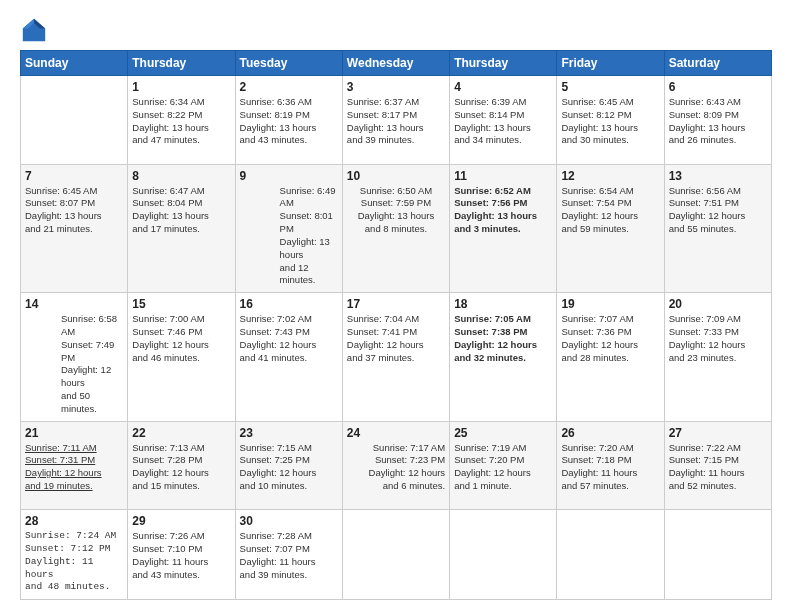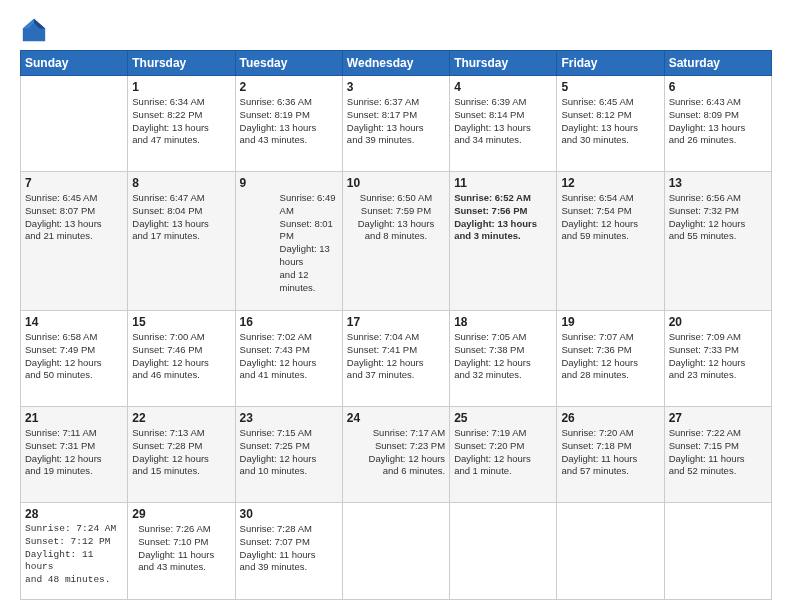--- a/index.html
+++ b/index.html
@@ -213,29 +213,29 @@
           <td>
             <span class="day-num">12</span>
             <div class="day-info" style="white-space: pre-line;">Sunrise: 6:54 AM
 Sunset: 7:54 PM
 Daylight: 12 hours
 and 59 minutes.</div>
           </td>
           <td>
             <span class="day-num">13</span>
             <div class="day-info" style="white-space: pre-line;">Sunrise: 6:56 AM
-Sunset: 7:32 PM
+Sunset: 7:51 PM
 Daylight: 12 hours
 and 55 minutes.</div>
           </td>
         </tr>
         <tr class="normal-row">
           <td>
             <span class="day-num">14</span>
-            <div class="day-info" style="white-space: pre-line;">Sunrise: 6:58 AM
+            <div class="day-info" style="white-space: pre-line; margin-left: 36px;">Sunrise: 6:58 AM
 Sunset: 7:49 PM
 Daylight: 12 hours
 and 50 minutes.</div>
           </td>
           <td>
             <span class="day-num">15</span>
             <div class="day-info" style="white-space: pre-line;">Sunrise: 7:00 AM
 Sunset: 7:46 PM
 Daylight: 12 hours
 and 46 minutes.</div>
@@ -249,21 +249,21 @@
           </td>
           <td>
             <span class="day-num">17</span>
             <div class="day-info" style="white-space: pre-line;">Sunrise: 7:04 AM
 Sunset: 7:41 PM
 Daylight: 12 hours
 and 37 minutes.</div>
           </td>
           <td>
             <span class="day-num">18</span>
-            <div class="day-info" style="white-space: pre-line;">Sunrise: 7:05 AM
+            <div class="day-info" style="white-space: pre-line; font-weight: bold;">Sunrise: 7:05 AM
 Sunset: 7:38 PM
 Daylight: 12 hours
 and 32 minutes.</div>
           </td>
           <td>
             <span class="day-num">19</span>
             <div class="day-info" style="white-space: pre-line;">Sunrise: 7:07 AM
 Sunset: 7:36 PM
 Daylight: 12 hours
 and 28 minutes.</div>
@@ -272,21 +272,21 @@
             <span class="day-num">20</span>
             <div class="day-info" style="white-space: pre-line;">Sunrise: 7:09 AM
 Sunset: 7:33 PM
 Daylight: 12 hours
 and 23 minutes.</div>
           </td>
         </tr>
         <tr class="alt-row">
           <td>
             <span class="day-num">21</span>
-            <div class="day-info" style="white-space: pre-line;">Sunrise: 7:11 AM
+            <div class="day-info" style="white-space: pre-line; text-decoration: underline;">Sunrise: 7:11 AM
 Sunset: 7:31 PM
 Daylight: 12 hours
 and 19 minutes.</div>
           </td>
           <td>
             <span class="day-num">22</span>
             <div class="day-info" style="white-space: pre-line;">Sunrise: 7:13 AM
 Sunset: 7:28 PM
 Daylight: 12 hours
 and 15 minutes.</div>
@@ -330,21 +330,21 @@
         <tr class="normal-row">
           <td>
             <span class="day-num">28</span>
             <div class="day-info" style="white-space: pre-line; font-family: Liberation Mono, monospace;">Sunrise: 7:24 AM
 Sunset: 7:12 PM
 Daylight: 11 hours
 and 48 minutes.</div>
           </td>
           <td>
             <span class="day-num">29</span>
-            <div class="day-info" style="white-space: pre-line; margin-left: 6px;">Sunrise: 7:26 AM
+            <div class="day-info" style="white-space: pre-line;">Sunrise: 7:26 AM
 Sunset: 7:10 PM
 Daylight: 11 hours
 and 43 minutes.</div>
           </td>
           <td>
             <span class="day-num">30</span>
             <div class="day-info" style="white-space: pre-line;">Sunrise: 7:28 AM
 Sunset: 7:07 PM
 Daylight: 11 hours
 and 39 minutes.</div>

